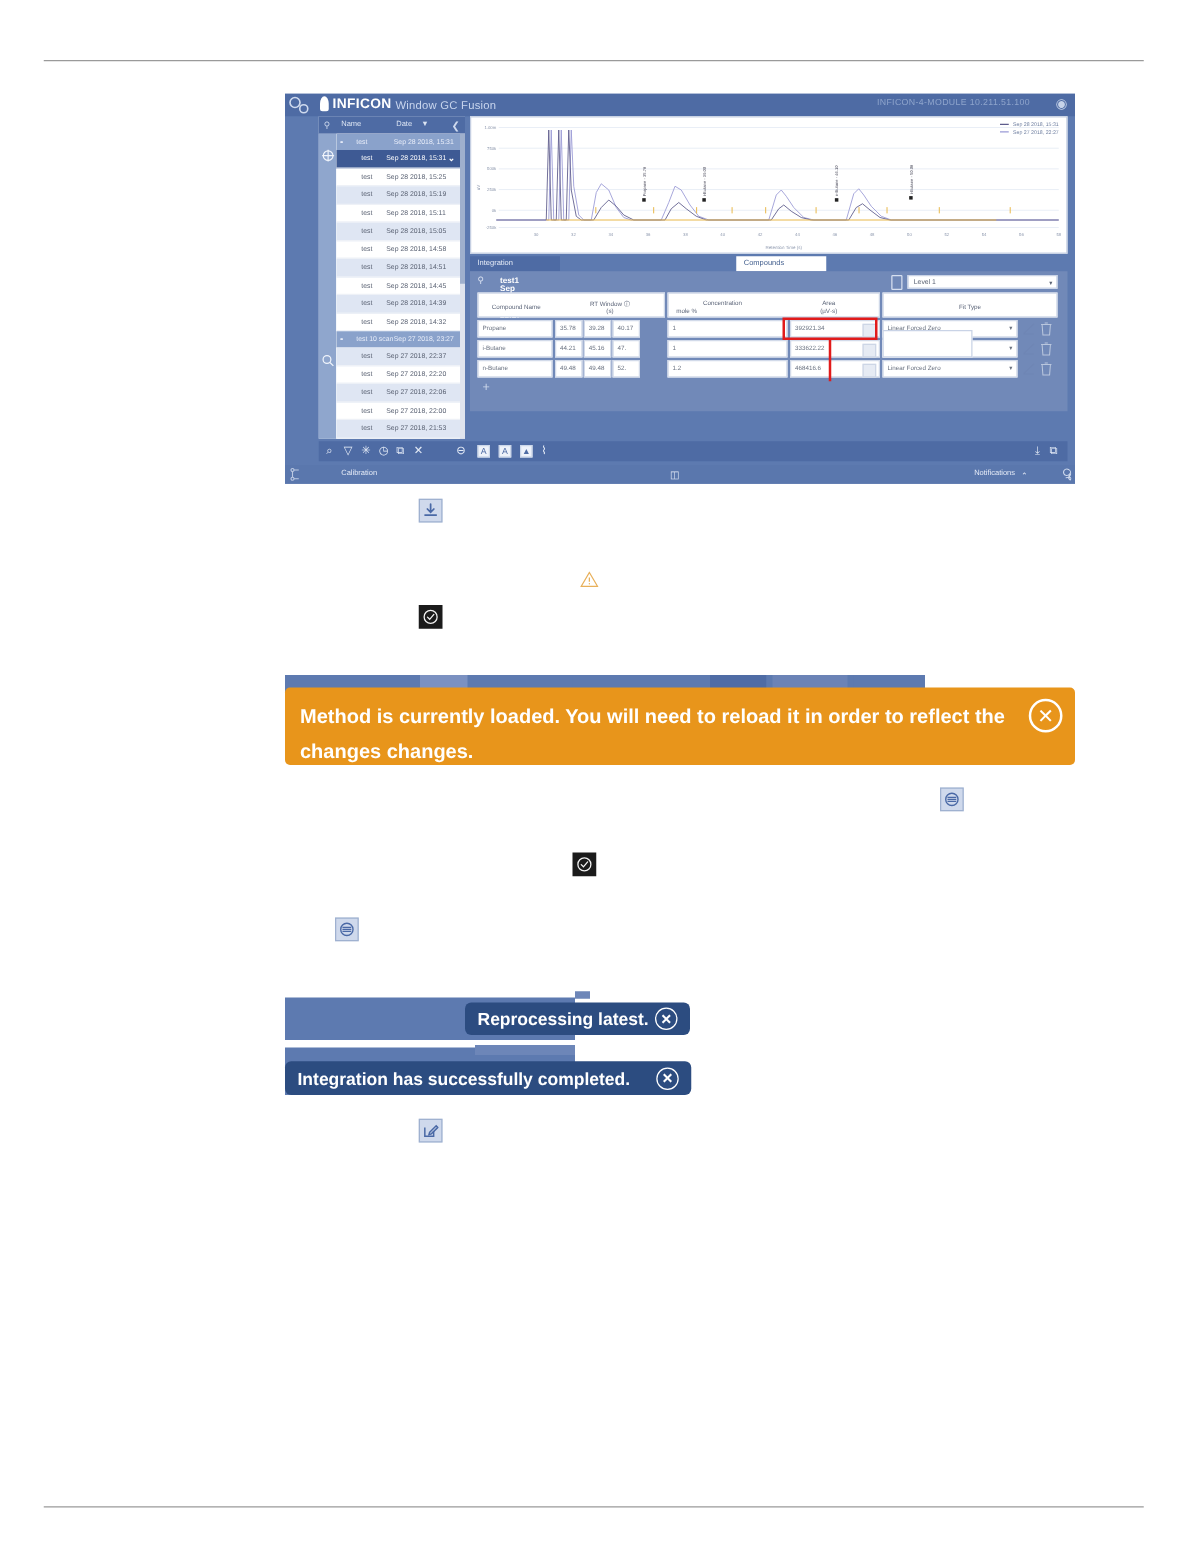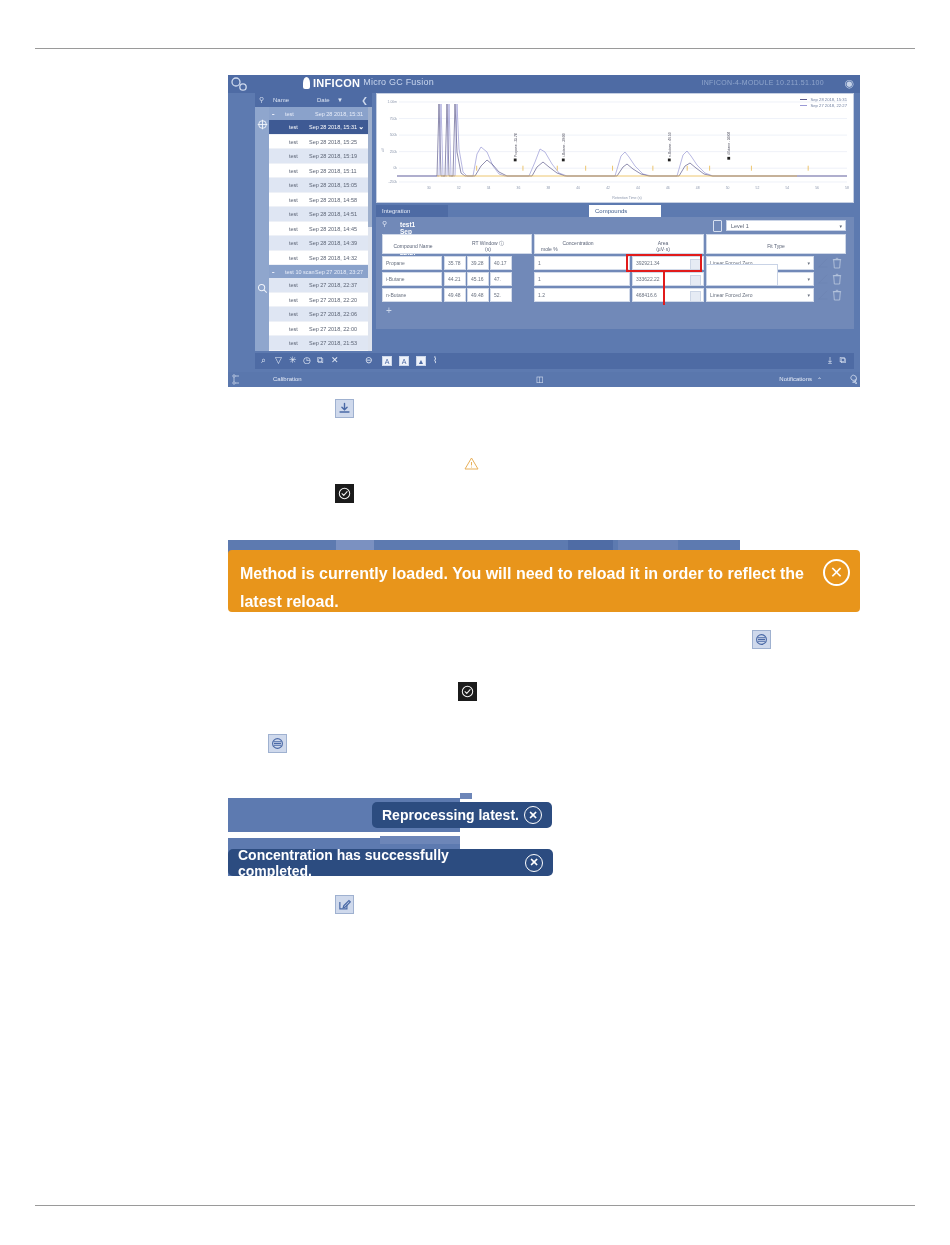--- a/index.html
+++ b/index.html
@@ -15,21 +15,21 @@
   
   #app{
     position:absolute;left:228px;top:75px;width:632px;height:312px;
     background:#5d7ab0;
   }
   #titlebar{
     position:absolute;left:0;top:0;width:632px;height:18px;
     background:#4e6ba4;
   }
   #gear-cluster{position:absolute;left:0px;top:75px;width:26px;height:18px;}
-  .logo-wrap{position:absolute;left:28px;top:2px;display:flex;align-items:flex-start;gap:3px;margin-left:47px;}
+  .logo-wrap{position:absolute;left:28px;top:2px;display:flex;align-items:flex-end;gap:3px;}
   .inficon-mark{width:7px;height:12px;background:#ffffff;border-radius:50% 50% 2px 2px;}
   .inficon-text{
     color:#ffffff;font-size:11px;font-weight:bold;letter-spacing:.3px;
   }
   .micro-text{color:#c9d6ee;font-size:9px;letter-spacing:.2px;}
   #host-label{
     position:absolute;right:36px;top:4px;color:#8fa5cc;font-size:7px;letter-spacing:.3px;
   }
   #eye-icon{position:absolute;right:6px;top:3px;color:#c6d3e9;font-size:11px;line-height:11px;}
 
@@ -225,21 +225,21 @@
 
 <div class="page-rule" id="rule-top"></div>
 <div class="page-rule" id="rule-bottom"></div>
 
 <div id="app">
 
   <div id="titlebar">
     <div class="logo-wrap">
       <span class="inficon-mark"></span>
       <span class="inficon-text">INFICON</span>
-      <span class="micro-text">Micro GC Fusion</span>
+      <span class="micro-text">Window GC Fusion</span>
     </div>
     <div id="host-label">INFICON-4-MODULE 10.211.51.100</div>
     <div id="eye-icon">◉</div>
   </div>
 
   <svg id="gear-cluster" viewBox="0 0 26 18" style="top:0;">
     <circle cx="8" cy="7" r="4" fill="none" stroke="#cfdaee" stroke-width="1.3"></circle>
     <circle cx="15" cy="12" r="3.2" fill="none" stroke="#cfdaee" stroke-width="1.3"></circle>
   </svg>
 
@@ -609,29 +609,29 @@
 <div id="orange-strip">
   <div class="seg" style="left:0;width:104px;background:#5d7ab0;"></div>
   <div class="seg" style="left:108px;width:38px;background:#7b91c1;"></div>
   <div class="seg" style="left:170px;width:60px;background:#5d7ab0;"></div>
   <div class="seg" style="left:340px;width:45px;background:#4f6ca5;"></div>
   <div class="seg" style="left:390px;width:60px;background:#6b83b6;"></div>
   <div class="seg" style="left:455px;width:55px;background:#5d7ab0;"></div>
 </div>
 
 <div id="orange-toast">
-  <div class="txt">Method is currently loaded. You will need to reload it in order to reflect the latest reload.</div>
+  <div class="txt">Method is currently loaded. You will need to reload it in order to reflect the changes changes.</div>
   <div id="orange-close">✕</div>
 </div>
 
 <div class="blue-strip" id="bstrip1"></div>
 <div class="blue-strip" id="bstrip1b"></div>
 <div class="blue-toast" id="toast-started">
   <span>Reprocessing latest.</span>
   <span class="bt-close">✕</span>
 </div>
 
 <div class="blue-strip" id="bstrip2"></div>
 <div class="blue-strip" id="bstrip2b"></div>
 <div class="blue-toast" id="toast-completed">
-  <span>Concentration has successfully completed.</span>
+  <span>Integration has successfully completed.</span>
   <span class="bt-close">✕</span>
 </div>
 
 </body></html>

